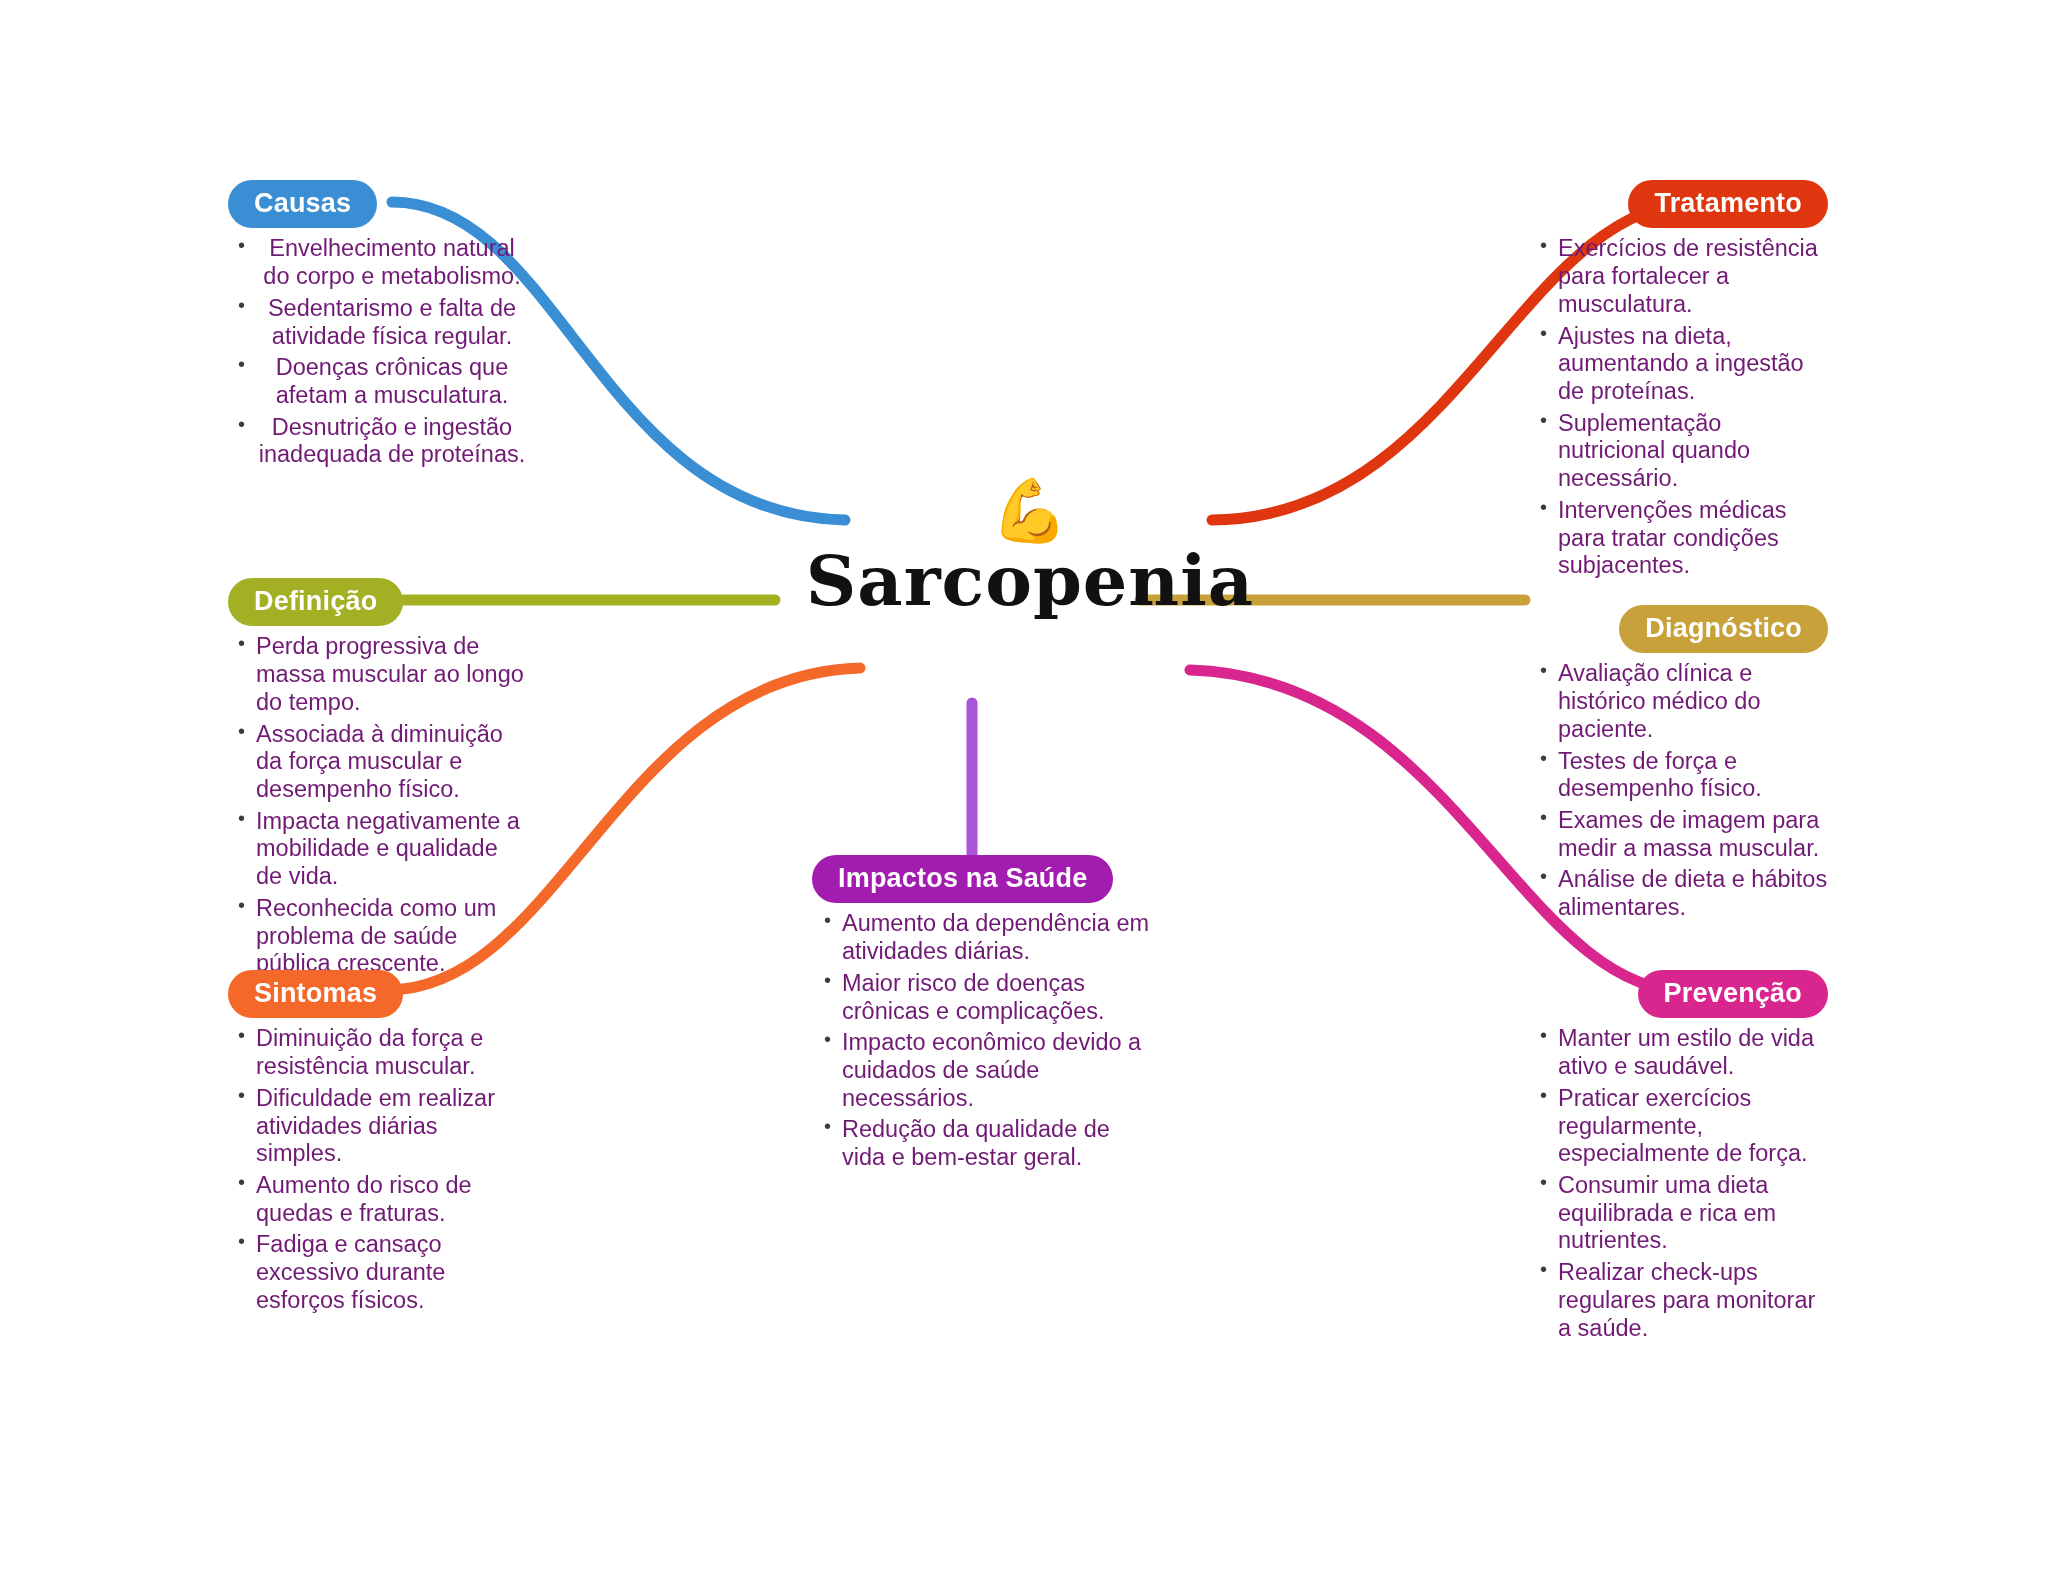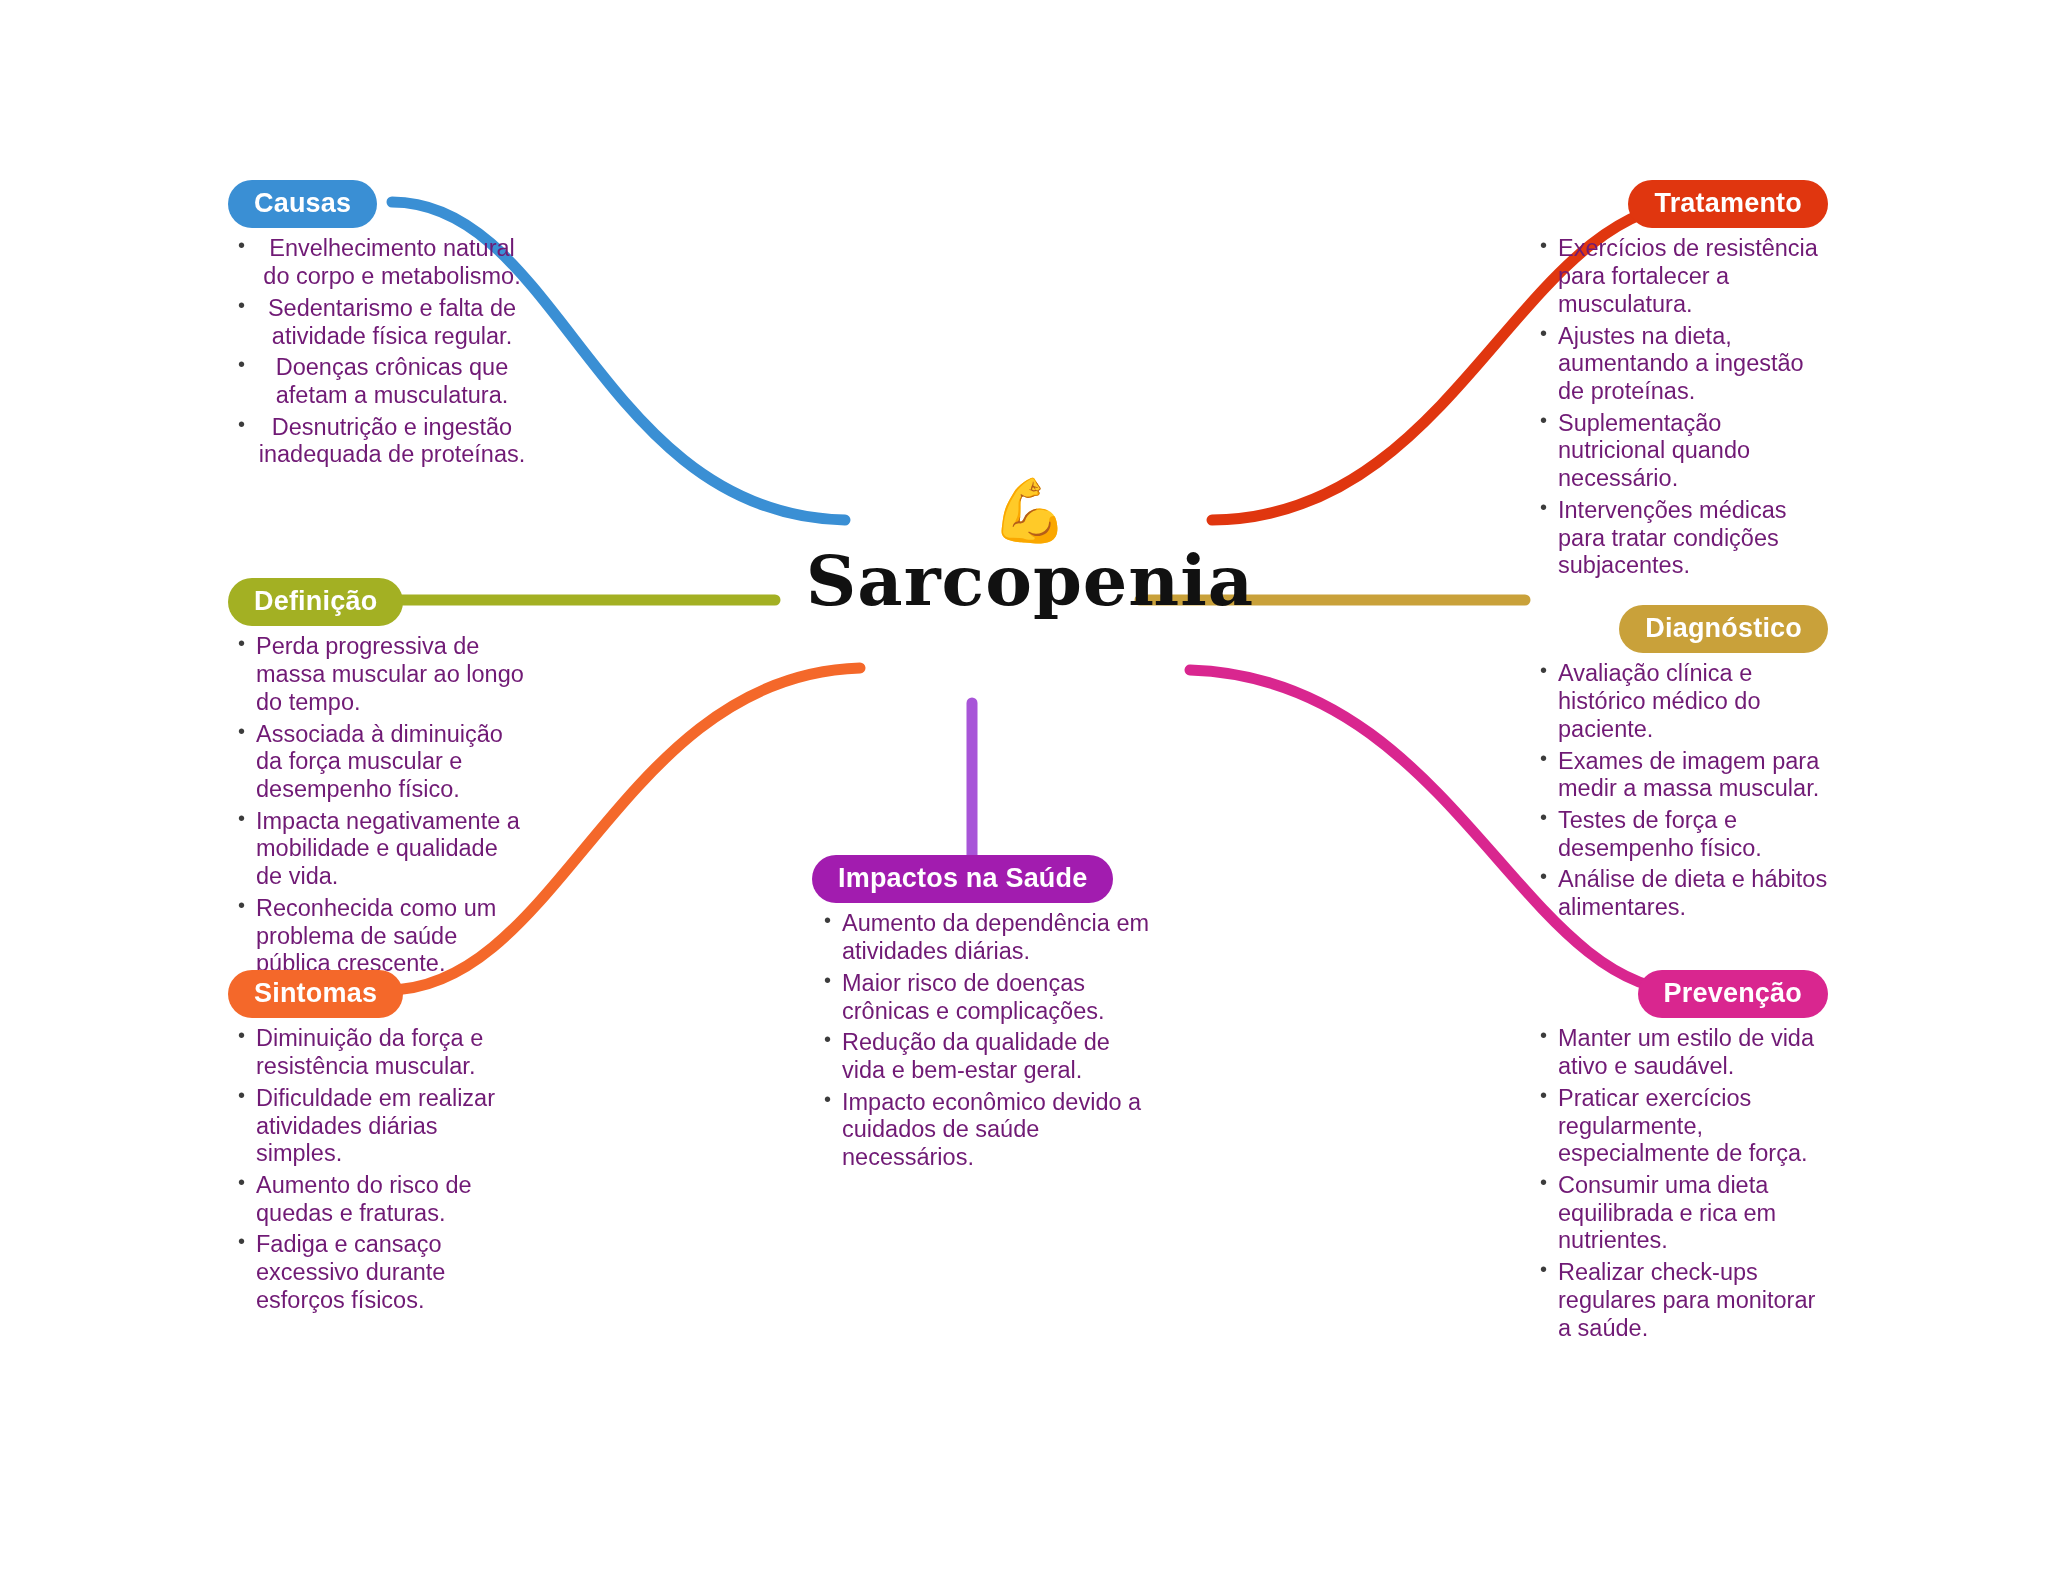--- a/index.html
+++ b/index.html
@@ -192,22 +192,22 @@
       <li>Intervenções médicas para tratar condições subjacentes.</li>
     </ul>
   </div>
 
   <div class="branch" id="branch-diagnostico">
     <div class="pill-row right-align">
       <span class="pill" style="background:#C9A13A;">Diagnóstico</span>
     </div>
     <ul class="items">
       <li>Avaliação clínica e histórico médico do paciente.</li>
+      <li>Testes de força e desempenho físico.</li>
       <li>Exames de imagem para medir a massa muscular.</li>
-      <li>Testes de força e desempenho físico.</li>
       <li>Análise de dieta e hábitos alimentares.</li>
     </ul>
   </div>
 
   <div class="branch" id="branch-prevencao">
     <div class="pill-row right-align">
       <span class="pill" style="background:#D9268F;">Prevenção</span>
     </div>
     <ul class="items">
       <li>Manter um estilo de vida ativo e saudável.</li>
@@ -217,18 +217,18 @@
     </ul>
   </div>
 
   <div class="branch" id="branch-impactos">
     <div class="pill-row">
       <span class="pill" style="background:#a21caf;">Impactos na Saúde</span>
     </div>
     <ul class="items">
       <li>Aumento da dependência em atividades diárias.</li>
       <li>Maior risco de doenças crônicas e complicações.</li>
+      <li>Impacto econômico devido a cuidados de saúde necessários.</li>
       <li>Redução da qualidade de vida e bem-estar geral.</li>
-      <li>Impacto econômico devido a cuidados de saúde necessários.</li>
     </ul>
   </div>
 
 </div>
 
 </body></html>

